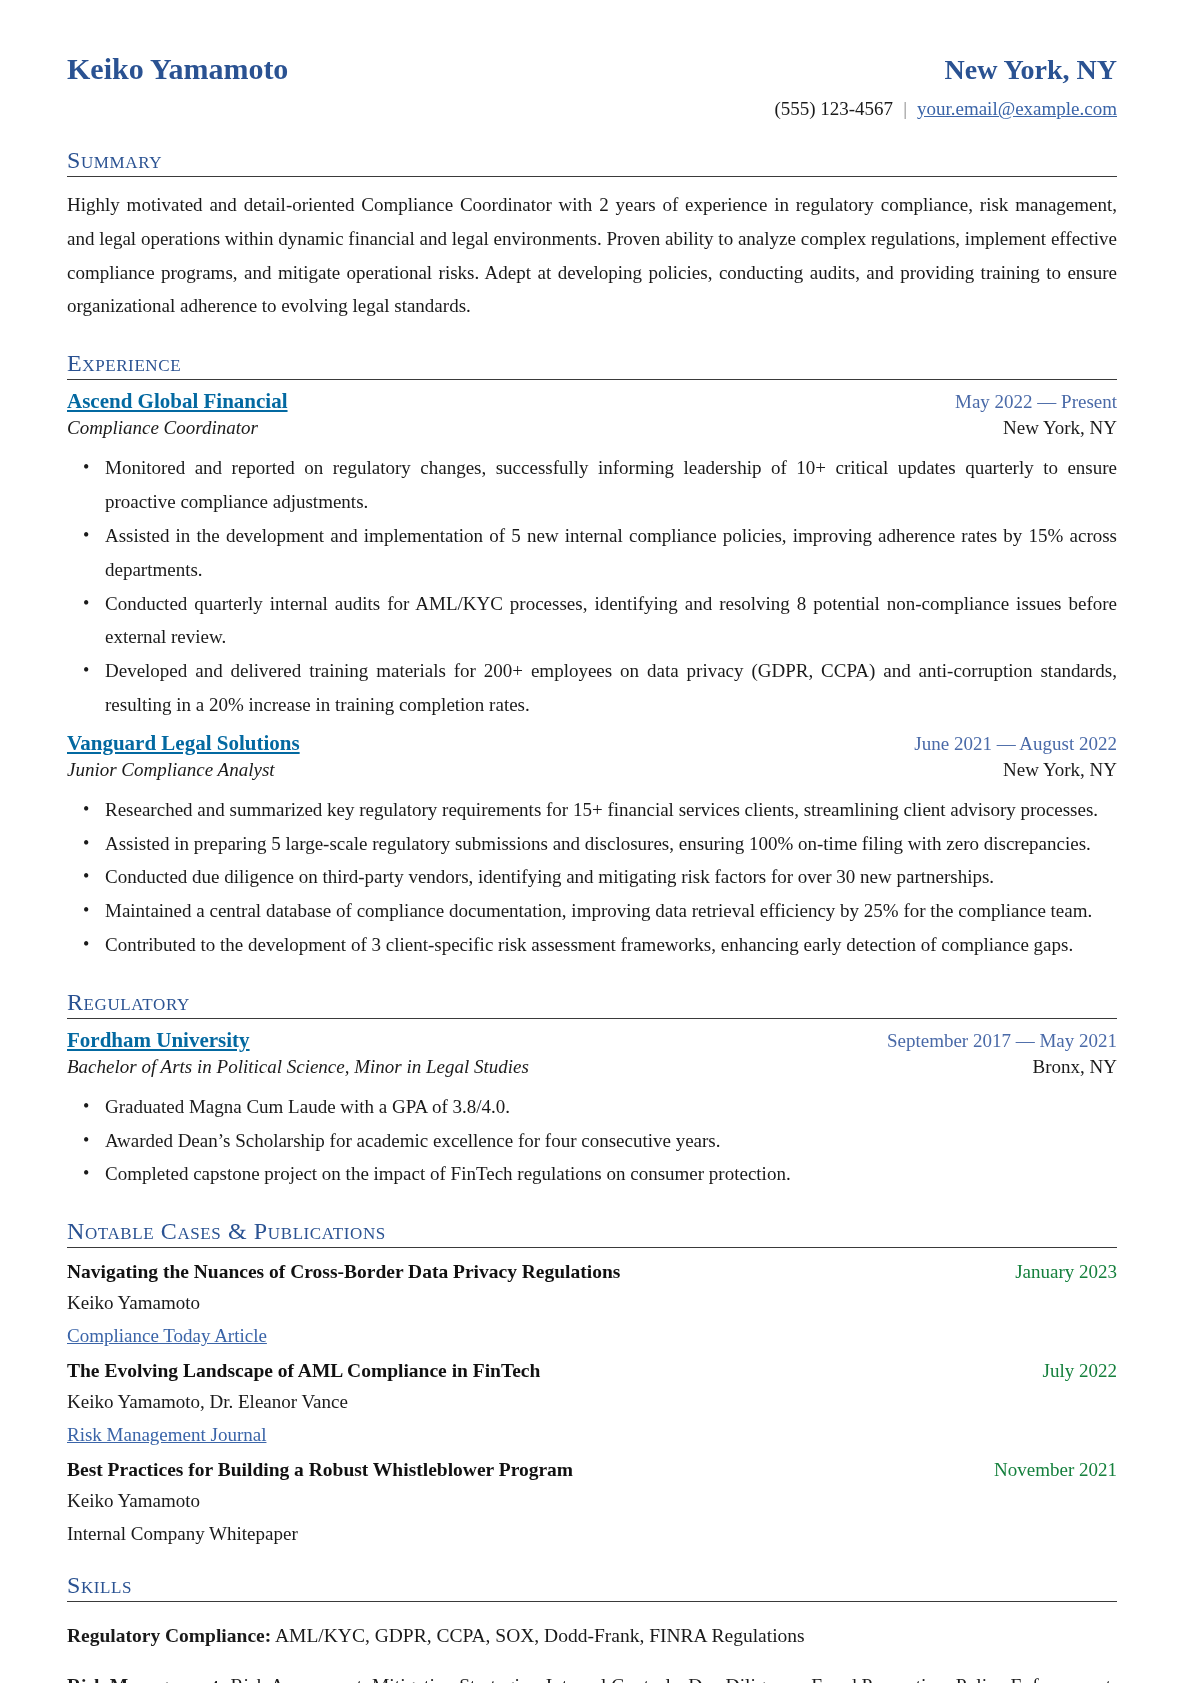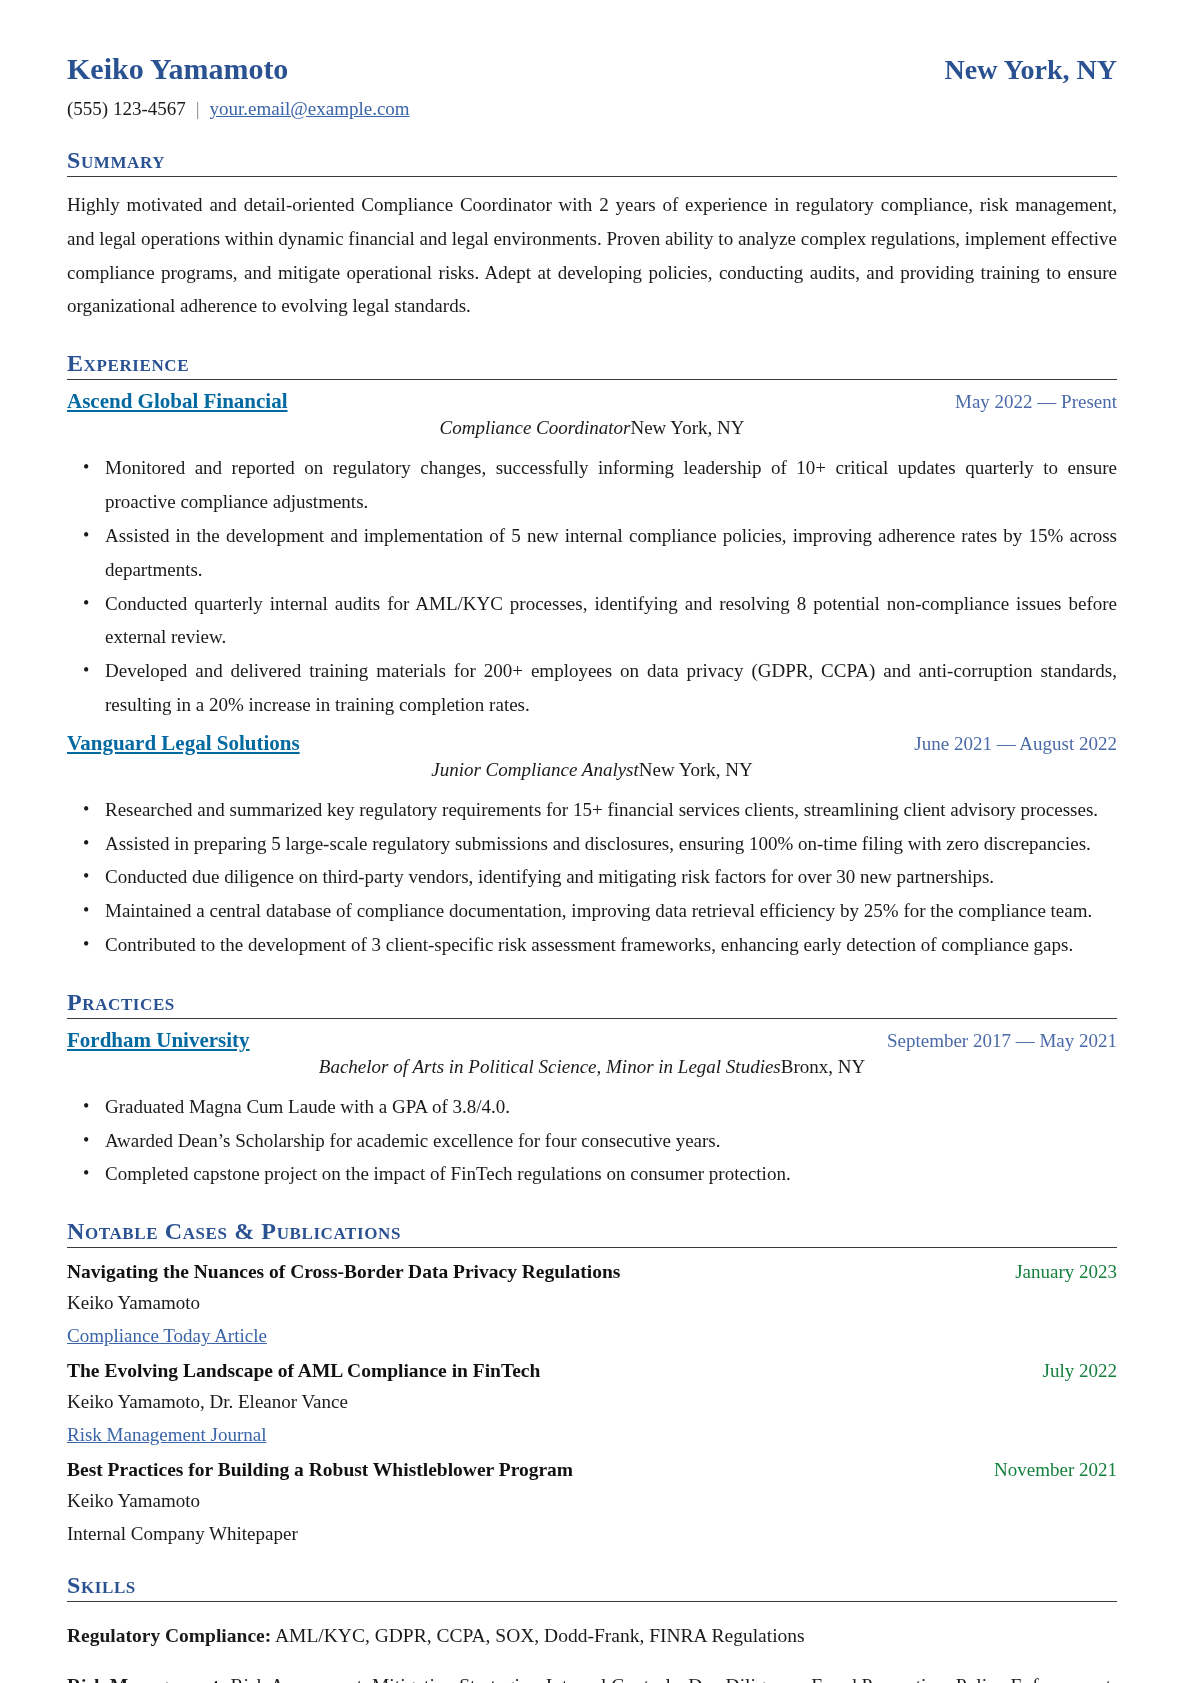--- a/index.html
+++ b/index.html
@@ -30,33 +30,34 @@
   }
   .location {
     font-size: 28px;
     font-weight: bold;
     color: #2a5292;
   }
   .contact-row {
     margin-top: 12px;
     font-size: 19px;
     color: #1a1a1a;
+    text-align: right;
   }
   .contact-sep { color: #8a8a8a; margin: 0 10px; }
   a.link, .link {
     color: #3a64a8;
     text-decoration: underline;
     cursor: pointer;
   }
 
   
   .section-title {
     margin-top: 25px;
     font-size: 24px;
-    font-weight: bold;
+    font-weight: normal;
     font-variant: small-caps;
     letter-spacing: 0.6px;
     color: #2a5292;
     border-bottom: 1.6px solid #3a3a3a;
     padding-bottom: 1px;
     line-height: 1.25;
   }
   .para {
     margin-top: 11px;
     font-size: 19px;
@@ -77,21 +78,21 @@
     color: #0369a1;
     text-decoration: underline;
     cursor: pointer;
   }
   .entry-date {
     font-size: 19px;
     color: #4a6aa8;
   }
   .entry-sub {
     display: flex;
-    justify-content: center;
+    justify-content: space-between;
     align-items: baseline;
     margin-top: 3px;
     font-size: 19px;
   }
   .entry-role { font-style: italic; }
   .entry-loc { color: #1a1a1a; }
 
   ul.bullets {
     list-style: none;
     margin: 12px 0 4px 14px;
@@ -181,21 +182,21 @@
     </div>
     <ul class="bullets">
       <li>Researched and summarized key regulatory requirements for 15+ financial services clients, streamlining client advisory processes.</li>
       <li>Assisted in preparing 5 large-scale regulatory submissions and disclosures, ensuring 100% on-time filing with zero discrepancies.</li>
       <li>Conducted due diligence on third-party vendors, identifying and mitigating risk factors for over 30 new partnerships.</li>
       <li>Maintained a central database of compliance documentation, improving data retrieval efficiency by 25% for the compliance team.</li>
       <li>Contributed to the development of 3 client-specific risk assessment frameworks, enhancing early detection of compliance gaps.</li>
     </ul>
   </div>
 
-  <div class="section-title">Practices</div>
+  <div class="section-title">Regulatory</div>
 
   <div class="entry">
     <div class="entry-head">
       <a class="entry-company">Fordham University</a>
       <div class="entry-date">September 2017 — May 2021</div>
     </div>
     <div class="entry-sub">
       <div class="entry-role">Bachelor of Arts in Political Science, Minor in Legal Studies</div>
       <div class="entry-loc">Bronx, NY</div>
     </div>

